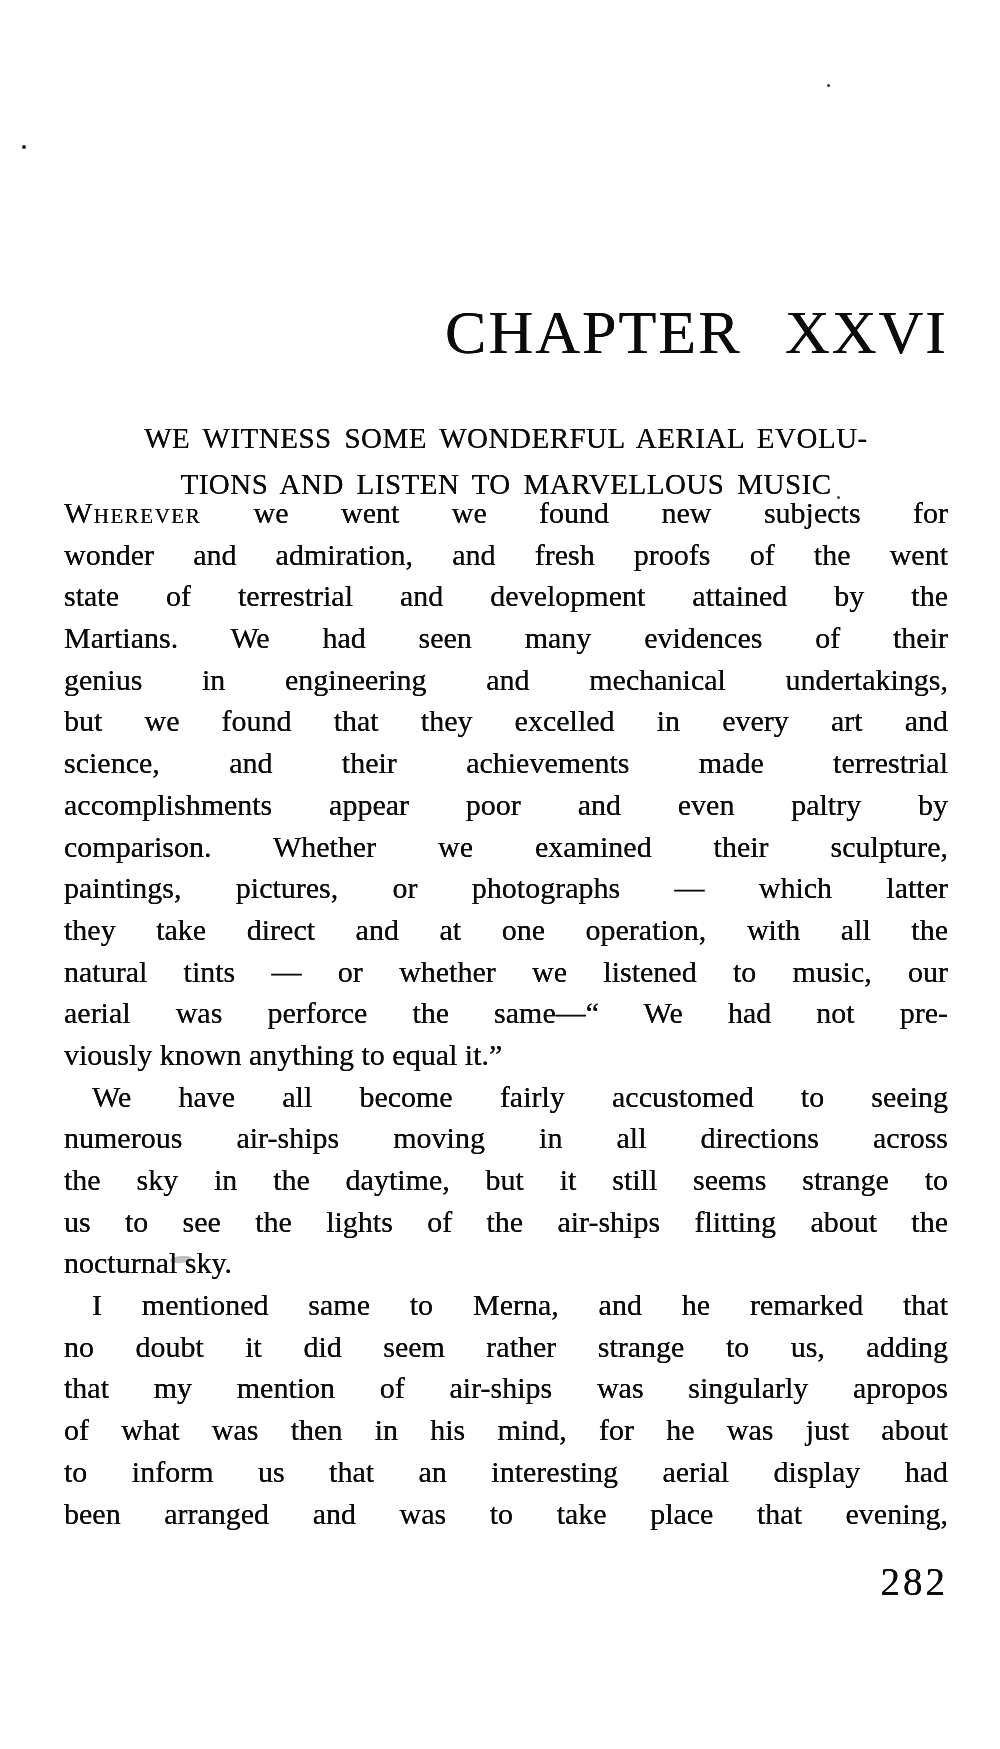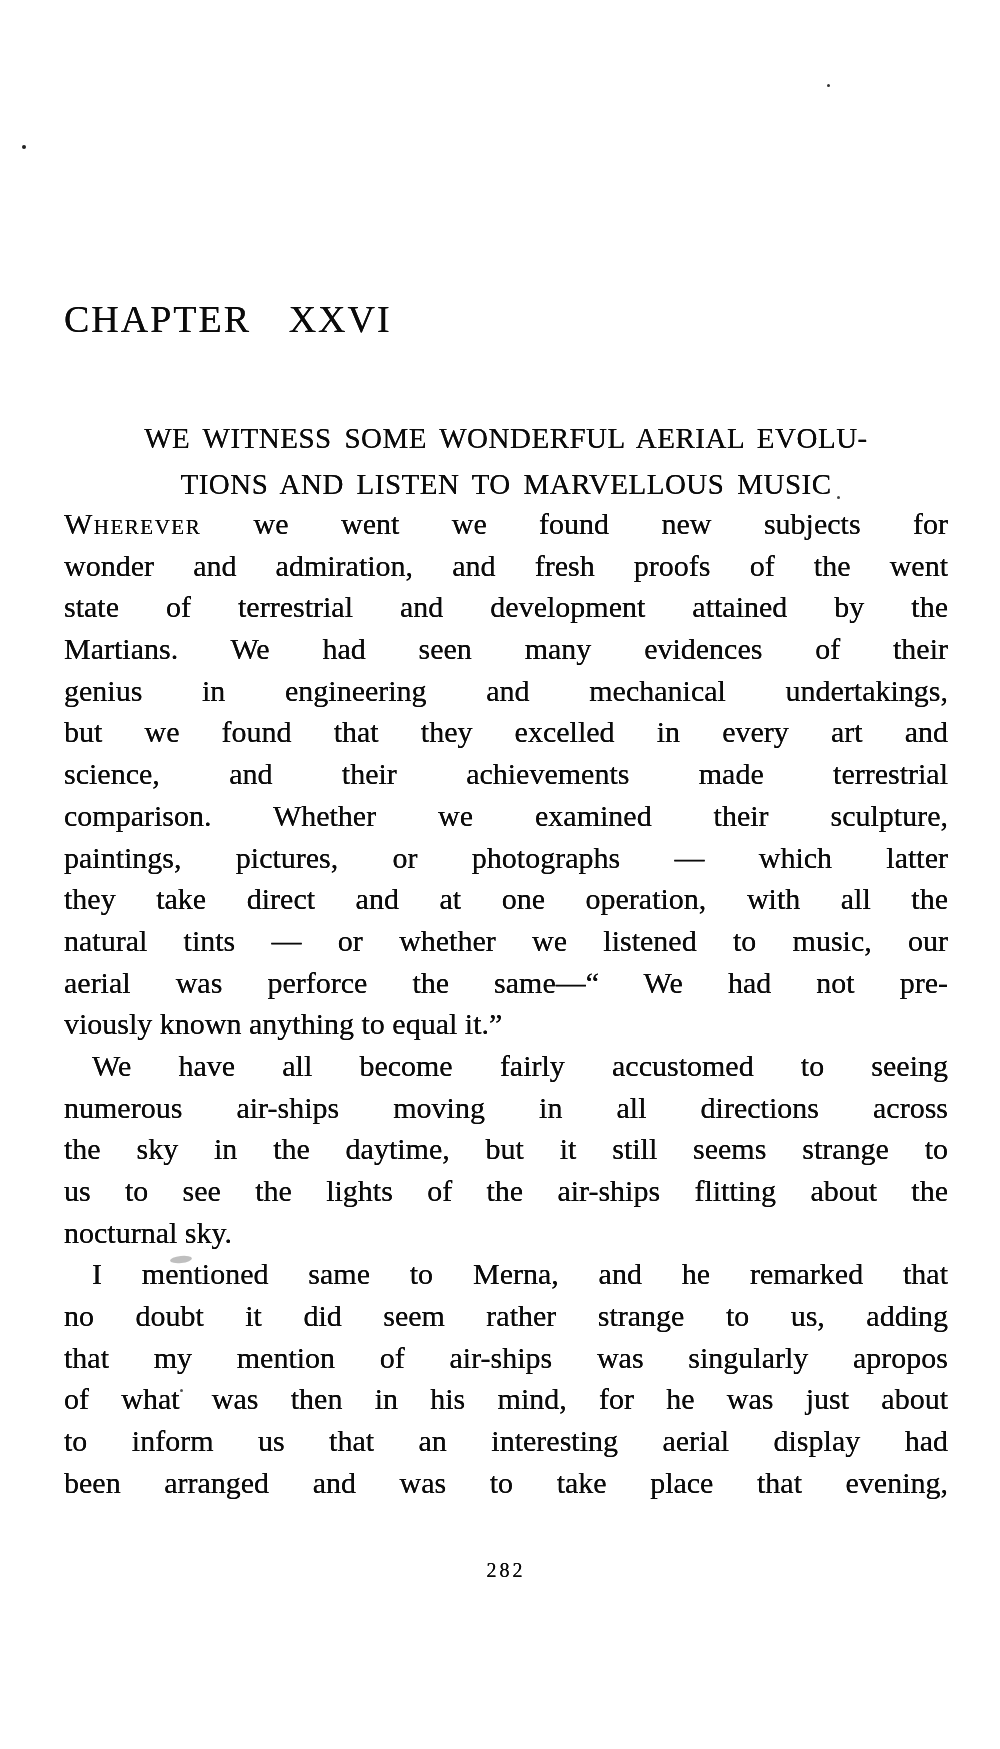--- a/index.html
+++ b/index.html
@@ -6,39 +6,39 @@
   .page{
     position:relative;
     width:1000px;height:1749px;
     background:#ffffff;
     overflow:hidden;
     font-family:"Liberation Serif","DejaVu Serif",serif;
     color:#0b0b0b;
   }
   .chapter-title{
     position:absolute;left:64px;top:297px;width:884px;
-    text-align:left;
-    font-size:38px;
+    text-align:right;
+    font-size:62px;
     letter-spacing:2px;
     word-spacing:26px;
     white-space:nowrap;
     text-shadow:0 0 0.5px #000;
   }
   .subtitle{
     position:absolute;left:58px;top:381px;width:896px;
     text-align:center;
     font-size:29px;
     line-height:46px;
     letter-spacing:0.5px;
     word-spacing:5px;
     text-shadow:0 0 0.4px #000;
     margin-top:34px;
   }
   .body-text{
-    position:absolute;left:64px;top:503px;width:884px;
+    position:absolute;left:64px;top:492px;width:884px;
     font-size:30px;
     line-height:41.7px;
     text-shadow:0 0 0.4px #000;
   }
   .line{
     text-align:justify;
     text-align-last:justify;
     height:41.7px;
     white-space:normal;
   }
@@ -46,22 +46,22 @@
     text-align:center;
     text-align-last:left;
   }
   .line.indent{ text-indent:28px; }
   .lead-smallcaps{
     font-variant:small-caps;
     letter-spacing:1.5px;
   }
   .page-number{
     position:absolute;left:64px;top:1559px;width:884px;
-    text-align:center;
-    font-size:20px;
+    text-align:right;
+    font-size:39px;
     letter-spacing:3px;
     text-shadow:0 0 0.4px #000;
   }
   .speck{position:absolute;background:#222;border-radius:50%;}
   .speck.s1{left:22px;top:145px;width:4px;height:4px;}
   .speck.s2{left:827px;top:84px;width:3px;height:3px;background:#333;}
   .speck.s3{left:837px;top:496px;width:3px;height:3px;background:#444;}
   .speck.s4{left:180px;top:1389px;width:3px;height:3px;background:#555;}
   .smudge{
     position:absolute;left:170px;top:1256px;width:22px;height:7px;
@@ -88,20 +88,21 @@
   </div>
 
   <div class="body-text" id="body-text">
       <div class="line"><span class="lead-smallcaps">Wherever</span> we went we found new subjects for</div>
       <div class="line">wonder and admiration, and fresh proofs of the went</div>
       <div class="line">state of terrestrial and development attained by the</div>
       <div class="line">Martians. We had seen many evidences of their</div>
       <div class="line">genius in engineering and mechanical undertakings,</div>
       <div class="line">but we found that they excelled in every art and</div>
       <div class="line">science, and their achievements made terrestrial</div>
+      <div class="line">accomplishments appear poor and even paltry by</div>
       <div class="line">comparison. Whether we examined their sculpture,</div>
       <div class="line">paintings, pictures, or photographs — which latter</div>
       <div class="line">they take direct and at one operation, with all the</div>
       <div class="line">natural tints — or whether we listened to music, our</div>
       <div class="line">aerial was perforce the same—“ We had not pre-</div>
       <div class="line lastline">viously known anything to equal it.”</div>
       <div class="line indent">We have all become fairly accustomed to seeing</div>
       <div class="line">numerous air-ships moving in all directions across</div>
       <div class="line">the sky in the daytime, but it still seems strange to</div>
       <div class="line">us to see the lights of the air-ships flitting about the</div>

